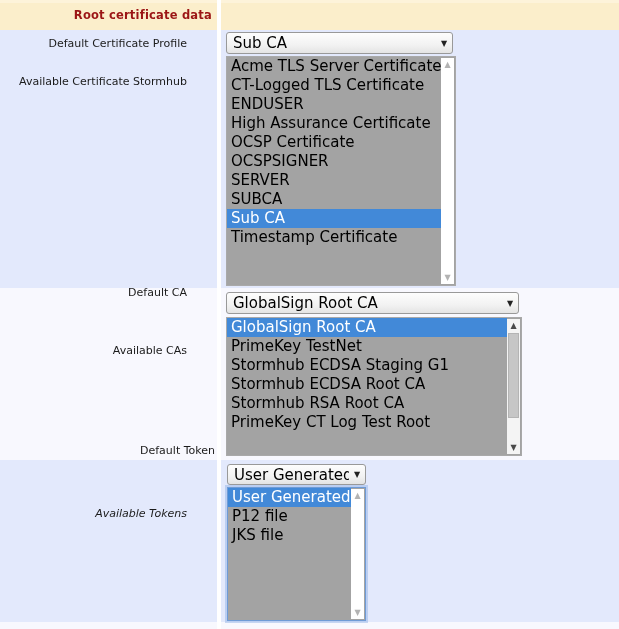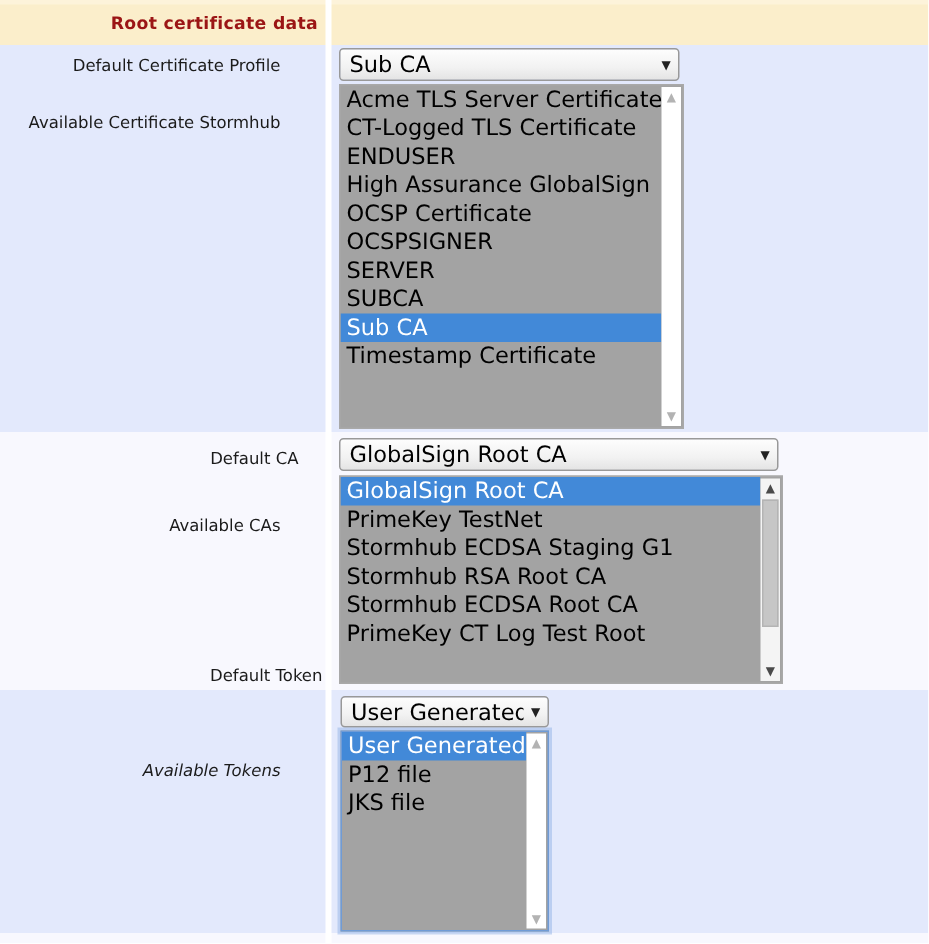--- a/index.html
+++ b/index.html
@@ -17,21 +17,21 @@
   #col-divider{position:absolute;top:0;left:217px;width:4px;height:629px;background:#ffffff;}
 
   
   .hdr-title{position:absolute;top:8px;left:0;width:212px;text-align:right;
              font-size:11.5px;font-weight:bold;color:#9b1515;letter-spacing:.2px;}
 
   
   .lbl{position:absolute;left:0;width:187px;text-align:right;font-size:11px;color:#1b1b1b;}
   #lbl-s1-default{top:37px;}
   #lbl-s1-avail{top:75px;}
-  #lbl-s2-default{top:299px;padding-left:12px;}
+  #lbl-s2-default{top:286px;}
   #lbl-s2-avail{top:344px;}
   #lbl-s3-default{top:444px;margin-left:28px;}
   #lbl-s3-avail{top:507px;font-style:italic;}
 
   
   .select{position:absolute;height:22px;box-sizing:border-box;
           border:1px solid #999999;border-radius:3px;
           background:linear-gradient(#fdfdfd,#f2f2f2 60%,#e4e4e4);
           display:flex;align-items:center;cursor:default;}
   .select .val{flex:1;padding-left:6px;font-size:15px;color:#000;white-space:nowrap;
@@ -89,21 +89,21 @@
   <div class="select" id="sel-profile">
     <span class="val">Sub CA</span>
     <span class="arrow">▼</span>
   </div>
 
   <div class="listbox" id="list-profiles">
     <div class="opts">
       <div class="opt">Acme TLS Server Certificate</div>
       <div class="opt">CT-Logged TLS Certificate</div>
       <div class="opt">ENDUSER</div>
-      <div class="opt">High Assurance GlobalSign</div>
+      <div class="opt">High Assurance Certificate</div>
       <div class="opt">OCSP Certificate</div>
       <div class="opt">OCSPSIGNER</div>
       <div class="opt">SERVER</div>
       <div class="opt">SUBCA</div>
       <div class="opt selected">Sub CA</div>
       <div class="opt">Timestamp Certificate</div>
     </div>
     <div class="sb">
       <span class="sb-up">▲</span>
       <span class="sb-down">▼</span>
@@ -113,22 +113,22 @@
   <div class="select" id="sel-ca">
     <span class="val">GlobalSign Root CA</span>
     <span class="arrow">▼</span>
   </div>
 
   <div class="listbox" id="list-cas">
     <div class="opts">
       <div class="opt selected">GlobalSign Root CA</div>
       <div class="opt">PrimeKey TestNet</div>
       <div class="opt">Stormhub ECDSA Staging G1</div>
+      <div class="opt">Stormhub ECDSA Root CA</div>
       <div class="opt">Stormhub RSA Root CA</div>
-      <div class="opt">Stormhub ECDSA Root CA</div>
       <div class="opt">PrimeKey CT Log Test Root</div>
     </div>
     <div class="sb active">
       <span class="sb-up">▲</span>
       <div class="thumb"></div>
       <span class="sb-down">▼</span>
     </div>
   </div>
 
   <div class="select" id="sel-token">

